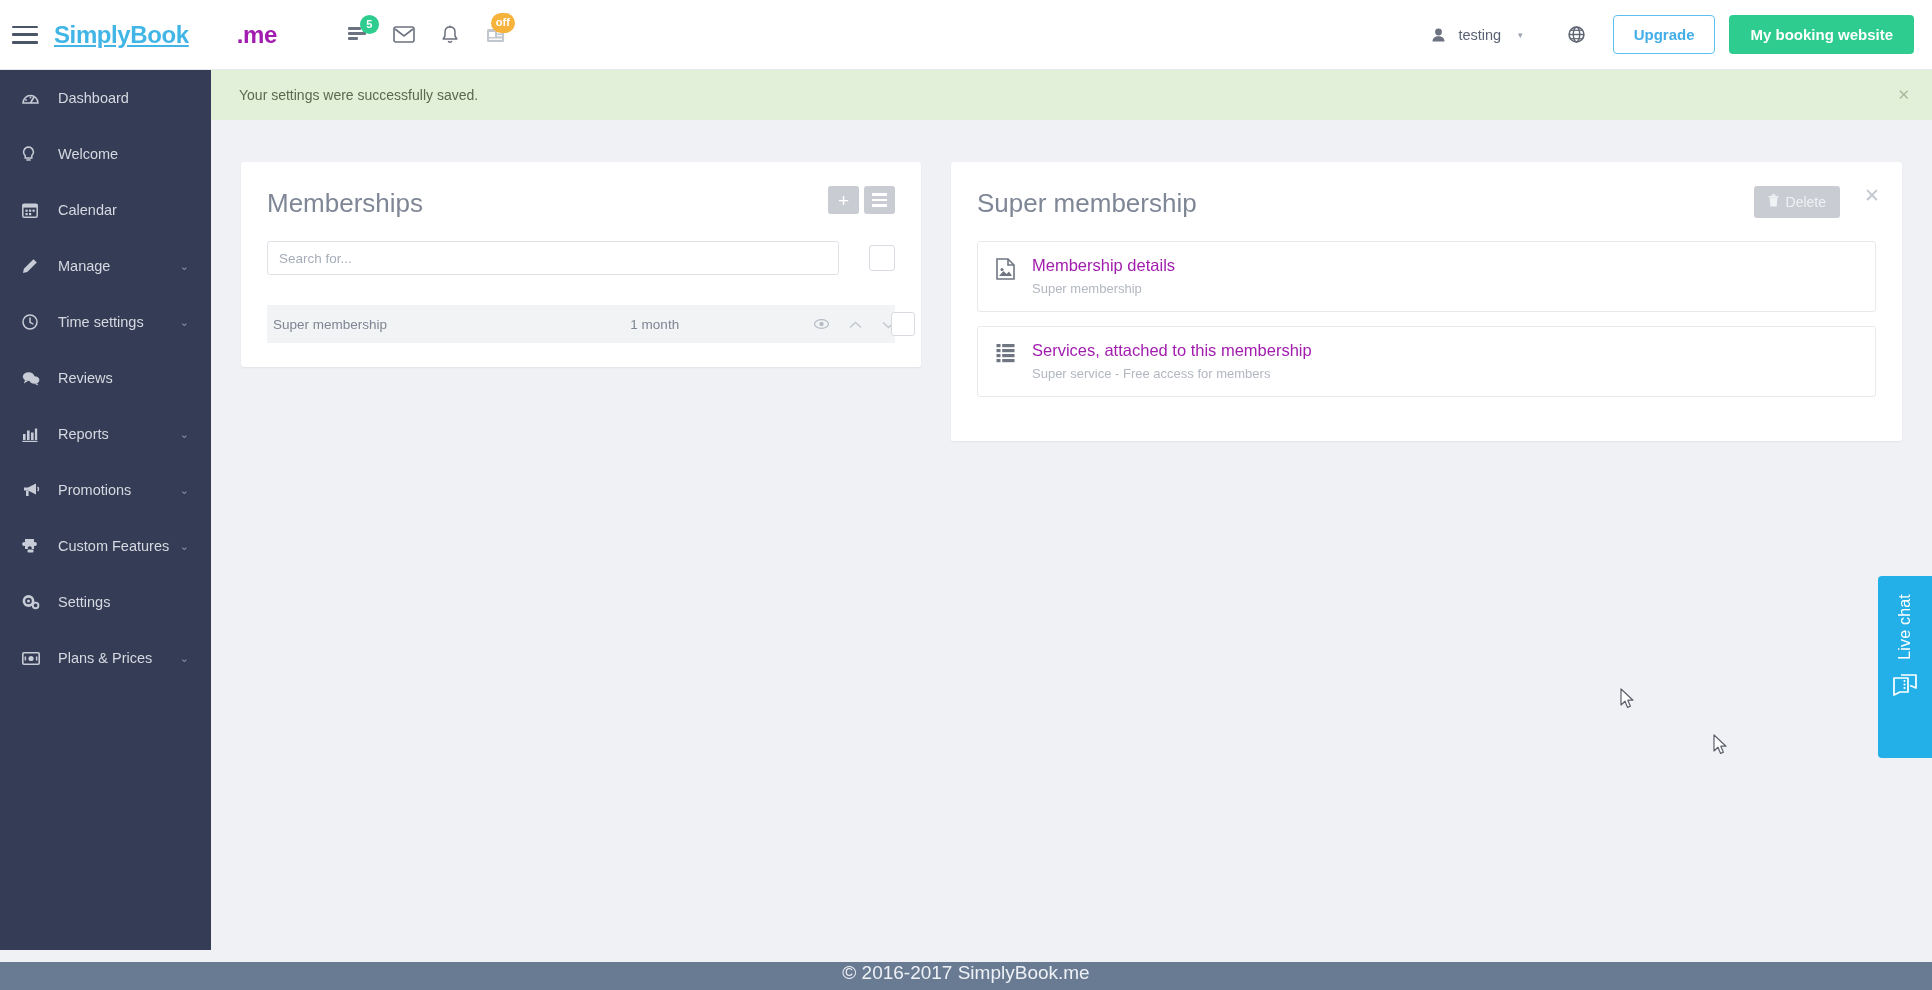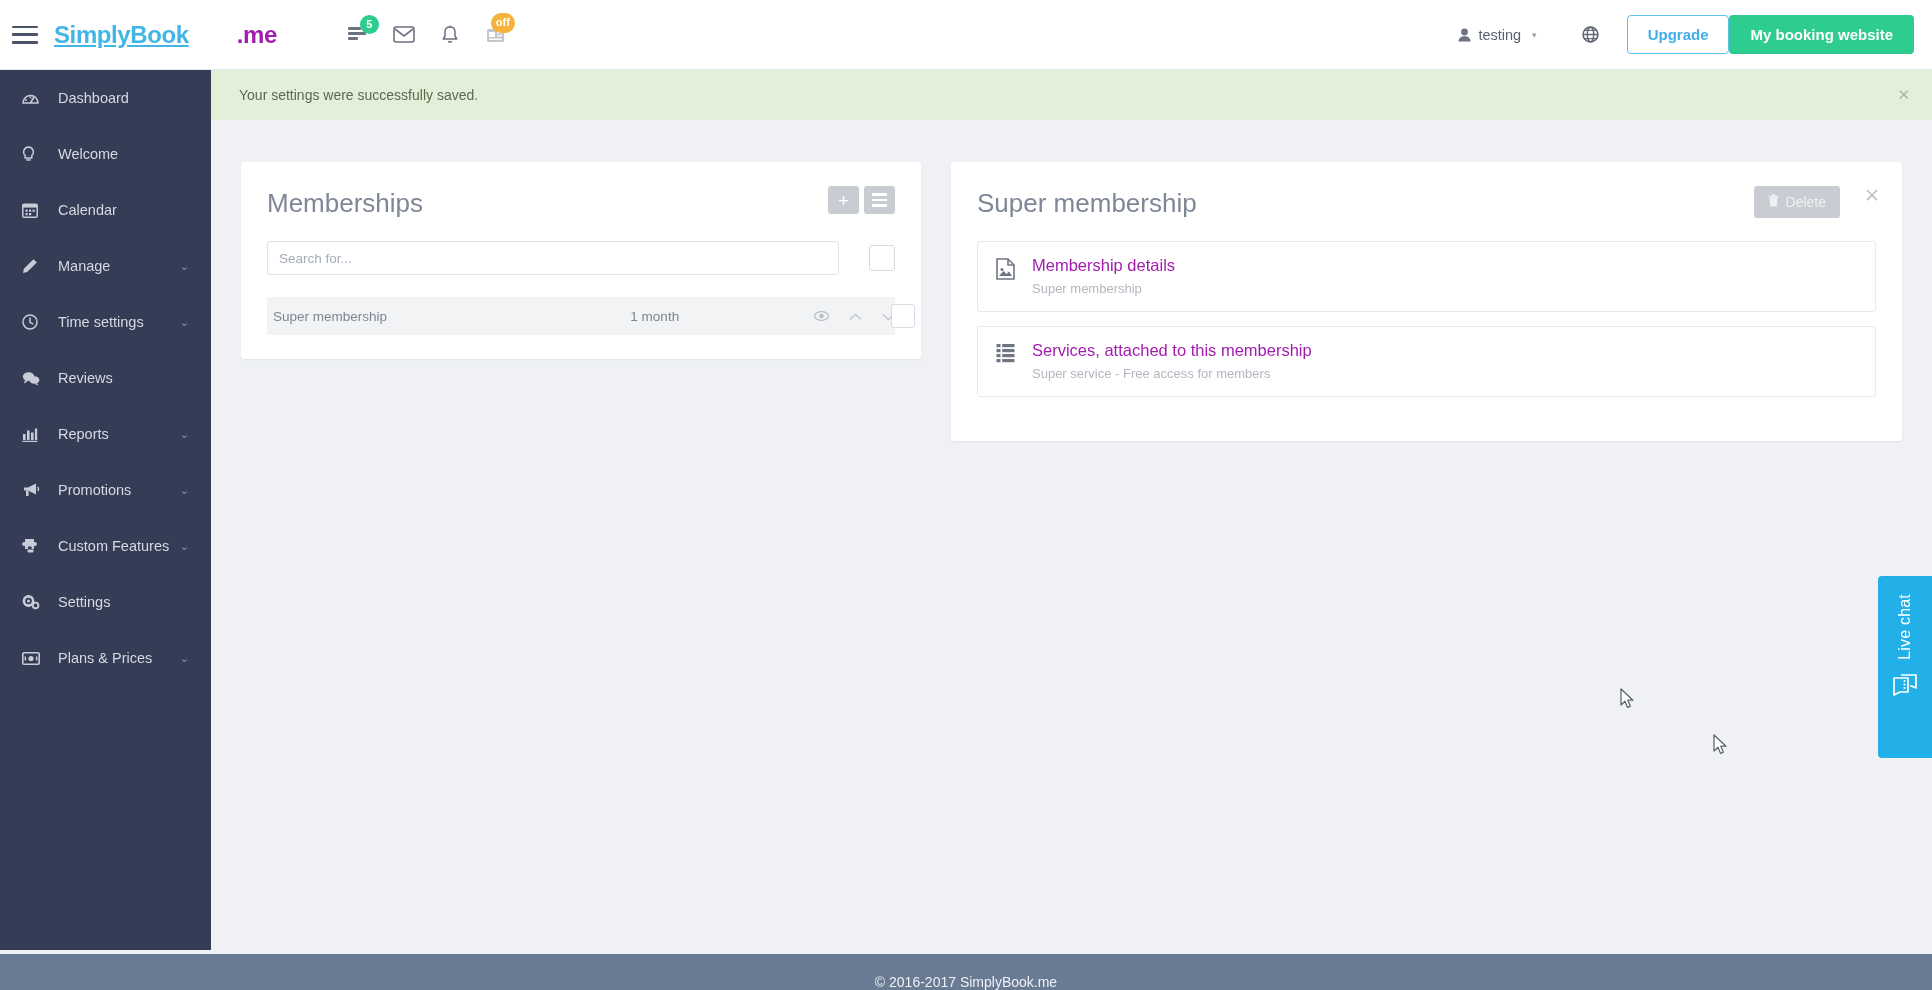--- a/index.html
+++ b/index.html
@@ -60,21 +60,21 @@
     line-height: 1;
   }
   .badge.green { background: #2ecc8f; }
   .badge.orange { background: #f5b33c; top: 0px; left: 18px; border-radius: 11px; height: 20px; }
 
   .topright {
     margin-left: auto; display: flex; align-items: center;
     padding-right: 18px; gap: 0px;
   }
   .userbox {
-    display: flex; align-items: center; gap: 7px;
+    display: flex; align-items: center; gap: 13px;
     padding: 9px 14px;
     font-size: 14.5px; color: #5a6274;
     cursor: pointer;
     border-radius: 3px;
   }
   .userbox .caret { font-size: 9px; color: #9aa1b0; margin-left: 4px; }
   .globebtn {
     width: 44px; height: 40px;
     display: flex; align-items: center; justify-content: center;
     cursor: pointer; margin-right: 14px; margin-left: 18px;
@@ -88,21 +88,21 @@
     border-radius: 4px;
     cursor: pointer;
     white-space: nowrap;
   }
   .bookweb {
     background: #2ecc8f;
     color: #fff;
     font-size: 15px; font-weight: bold;
     padding: 11px 21px;
     border-radius: 4px;
-    margin-left: 0;
+    margin-left: 14px;
     border: none;
     cursor: pointer;
     white-space: nowrap;
   }
 
   
   .sidebar {
     position: absolute; top: 70px; left: 0;
     width: 211px; height: 880px;
     background: #343d55;
@@ -180,21 +180,21 @@
     border-radius: 3px;
     display: flex; align-items: center; justify-content: center;
     cursor: pointer;
   }
   .sqbtn .plus {
     color: #fff; font-size: 19px; line-height: 1; font-weight: 300;
   }
   .sqbtn .bars { display: flex; flex-direction: column; gap: 3px; }
   .sqbtn .bars i { display: block; width: 15px; height: 2.4px; background: #fff; }
 
-  .searchrow { display: flex; align-items: center; gap: 0; margin-bottom: 22px; }
+  .searchrow { display: flex; align-items: center; gap: 0; margin-bottom: 30px; }
   .searchinput {
     flex: 1;
     height: 34px;
     border: 1px solid #e0e2e7;
     border-radius: 3px;
     padding: 0 11px;
     font-size: 13.5px;
     color: #8e95a3;
     outline: none;
     background: #fff;
@@ -279,25 +279,25 @@
     transform: rotate(180deg);
     color: #fff; font-size: 16px;
     letter-spacing: 0.2px;
     margin-bottom: 14px;
   }
   .livechat .lcicon { color: #fff; }
 
   
   .footer {
     position: absolute; bottom: 0; left: 0;
-    width: 1932px; height: 36px;
+    width: 1932px; height: 28px;
     background: #697a93;
     color: #eef1f5;
-    font-size: 14px;
-    display: flex; align-items: flex-end; justify-content: center;
+    font-size: 19px;
+    display: flex; align-items: flex-start; justify-content: center;
   }
 
   
   .cursor { position: absolute; z-index: 60; pointer-events: none; }
 </style>
 </head>
 <body>
 
 <div class="app">
 

